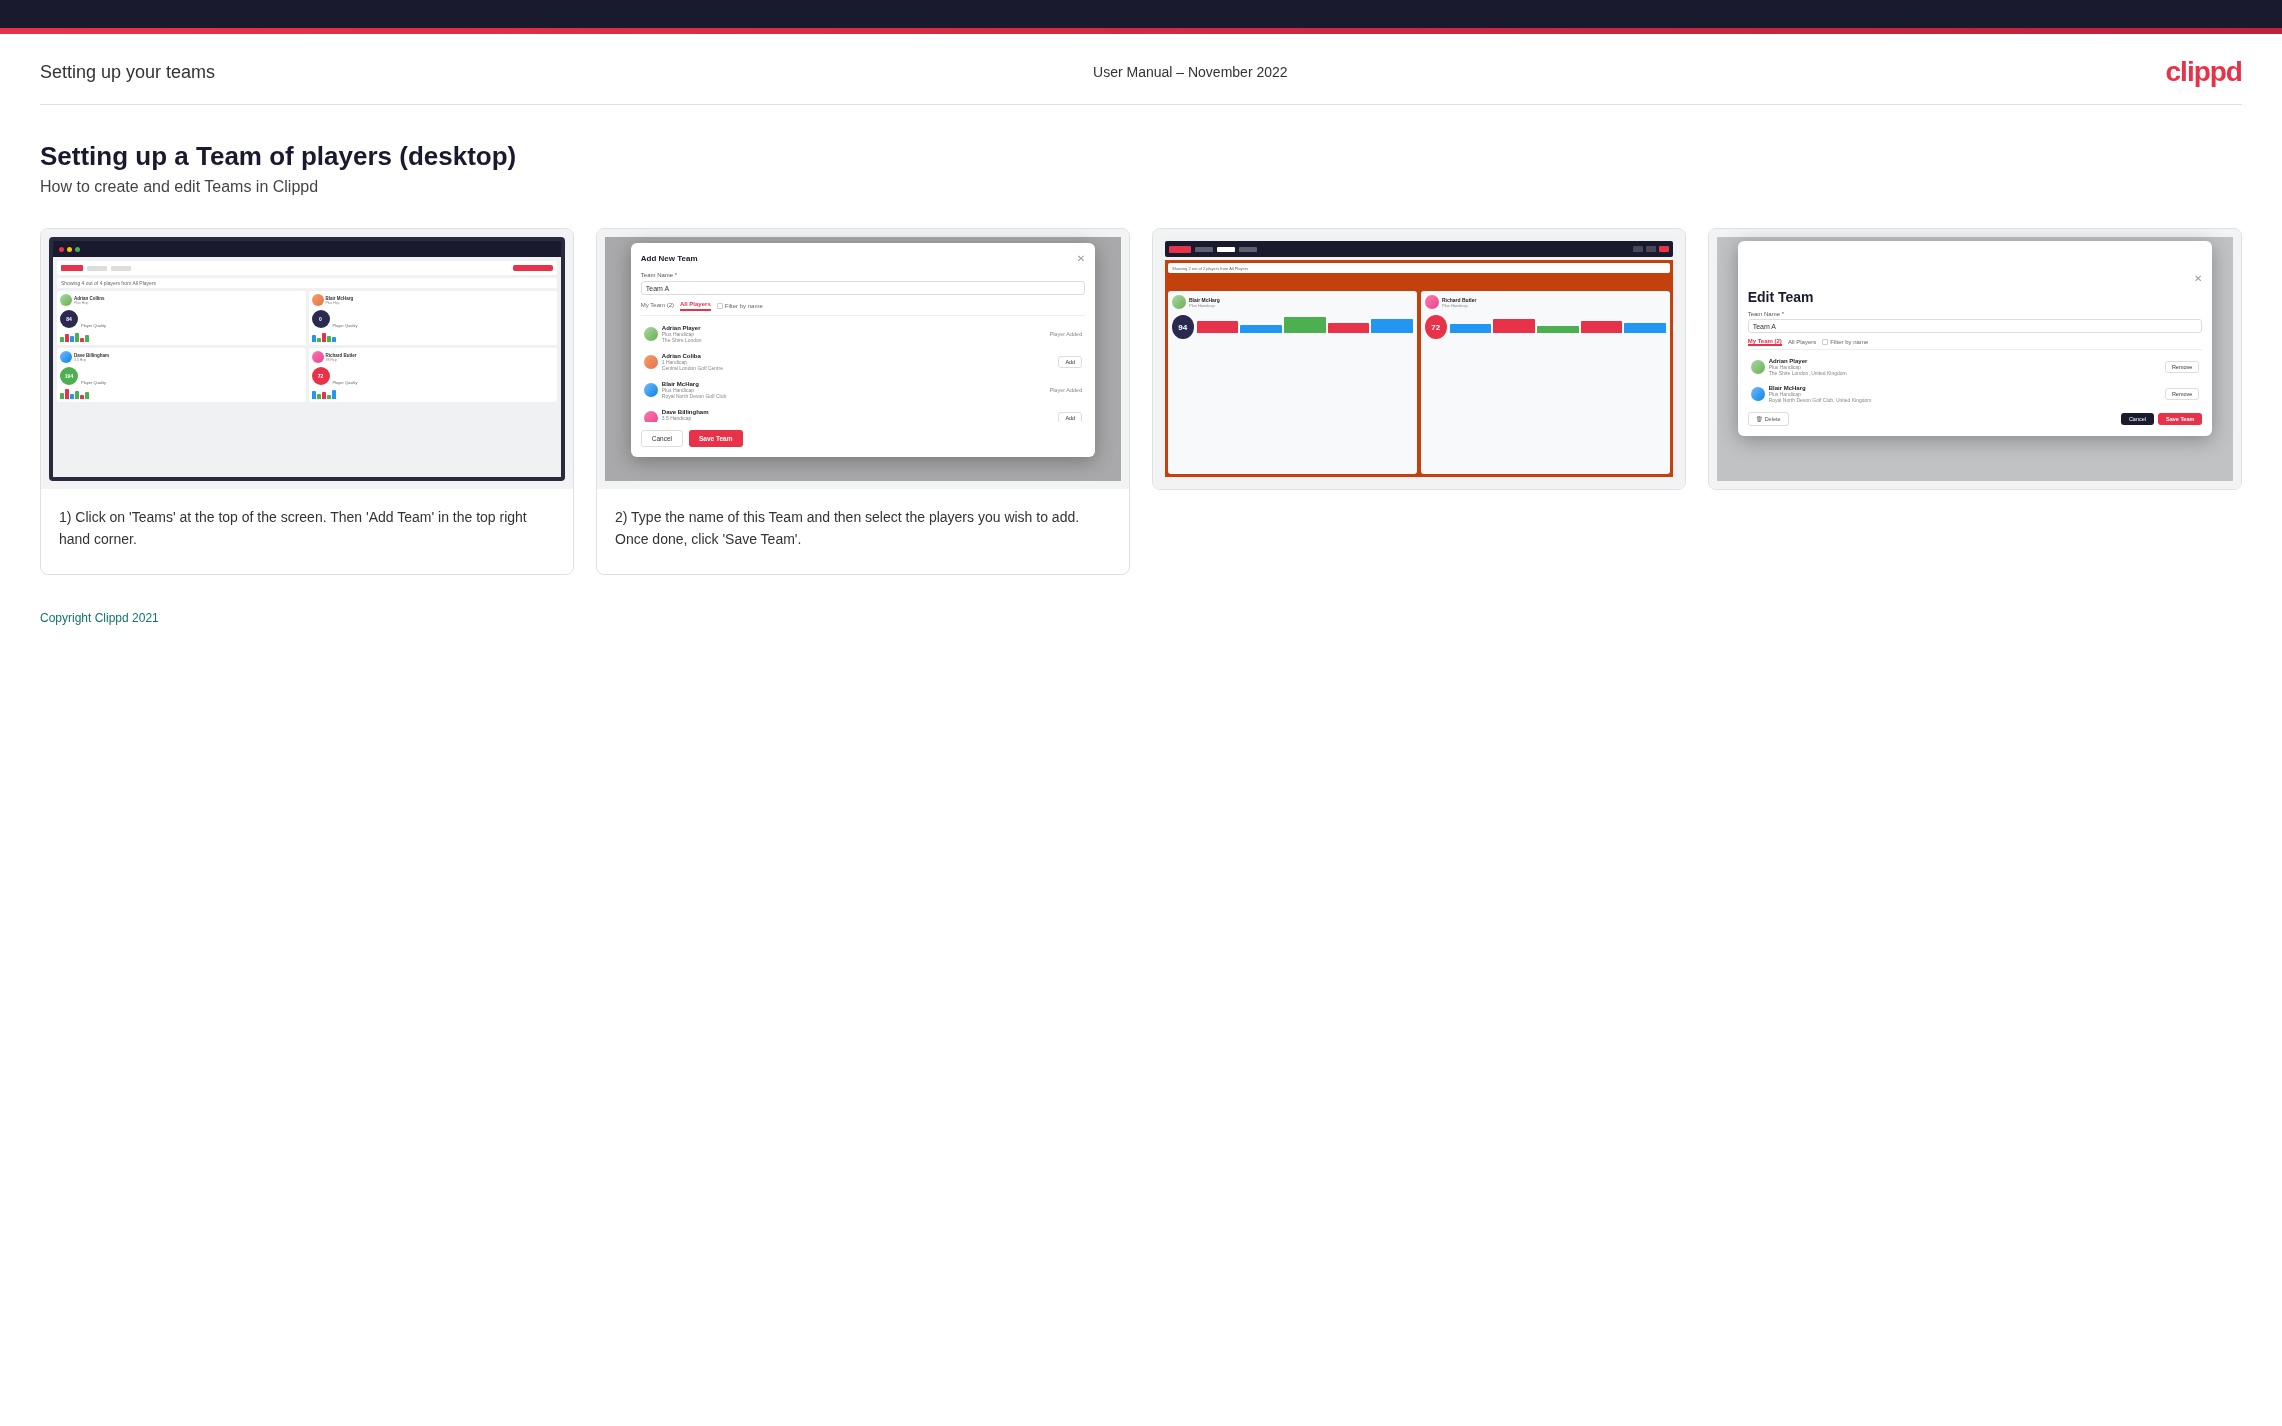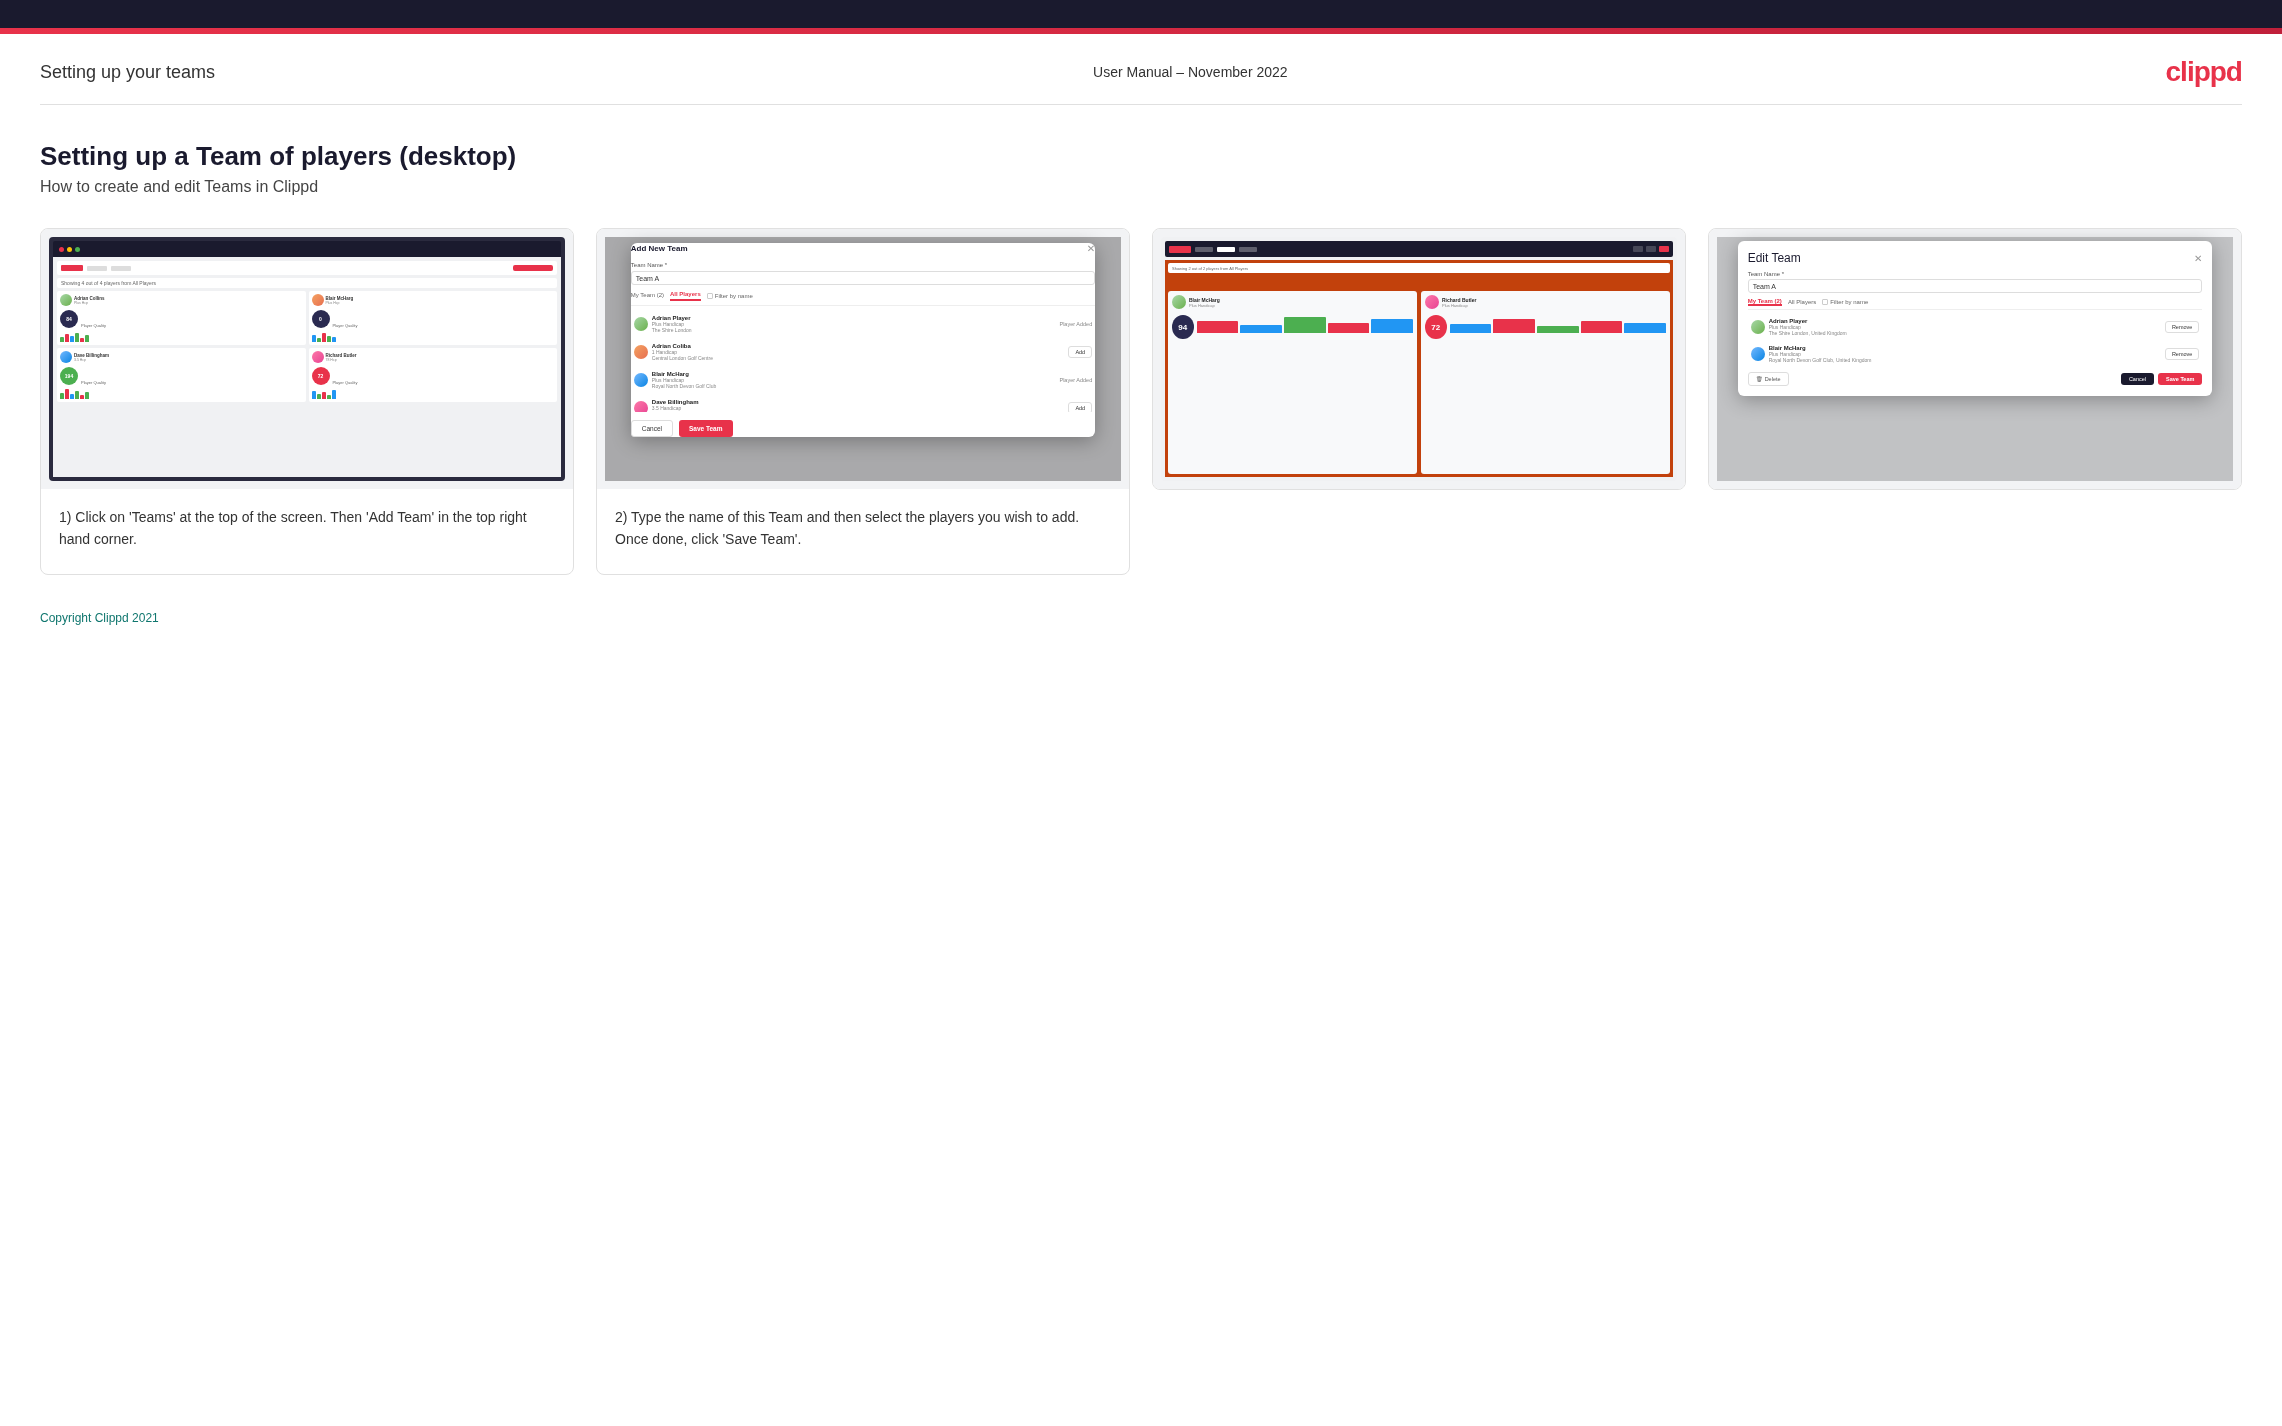--- a/index.html
+++ b/index.html
@@ -196,20 +196,21 @@
       height: 100%;
       display: flex;
       align-items: flex-start;
       justify-content: center;
       padding-top: 6px;
     }
     .modal-box {
       background: #fff;
       border-radius: 6px;
       width: 90%;
+      padding: 10px;
       box-shadow: 0 4px 20px rgba(0,0,0,0.3);
     }
     .modal-header {
       display: flex;
       justify-content: space-between;
       align-items: center;
       margin-bottom: 8px;
     }
     .modal-title { font-size: 8px; font-weight: 700; color: #1a1a2e; }
     .modal-close { font-size: 10px; color: #999; cursor: pointer; }
@@ -398,21 +399,21 @@
       width: 92%;
       padding: 10px;
       box-shadow: 0 4px 20px rgba(0,0,0,0.3);
     }
     .edit-modal-header {
       display: flex;
       justify-content: space-between;
       align-items: center;
       margin-bottom: 6px;
     }
-    .edit-modal-title { font-size: 12px; font-weight: 400; color: #1a1a2e; }
+    .edit-modal-title { font-size: 14px; font-weight: 700; color: #1a1a2e; margin-top: 38px; }
     .edit-modal-close { font-size: 10px; color: #999; }
     .edit-modal-label { font-size: 6px; color: #555; margin-bottom: 2px; }
     .edit-modal-input {
       width: 100%;
       height: 14px;
       border: 1px solid #ddd;
       border-radius: 3px;
       font-size: 7px;
       padding: 0 4px;
       color: #333;

